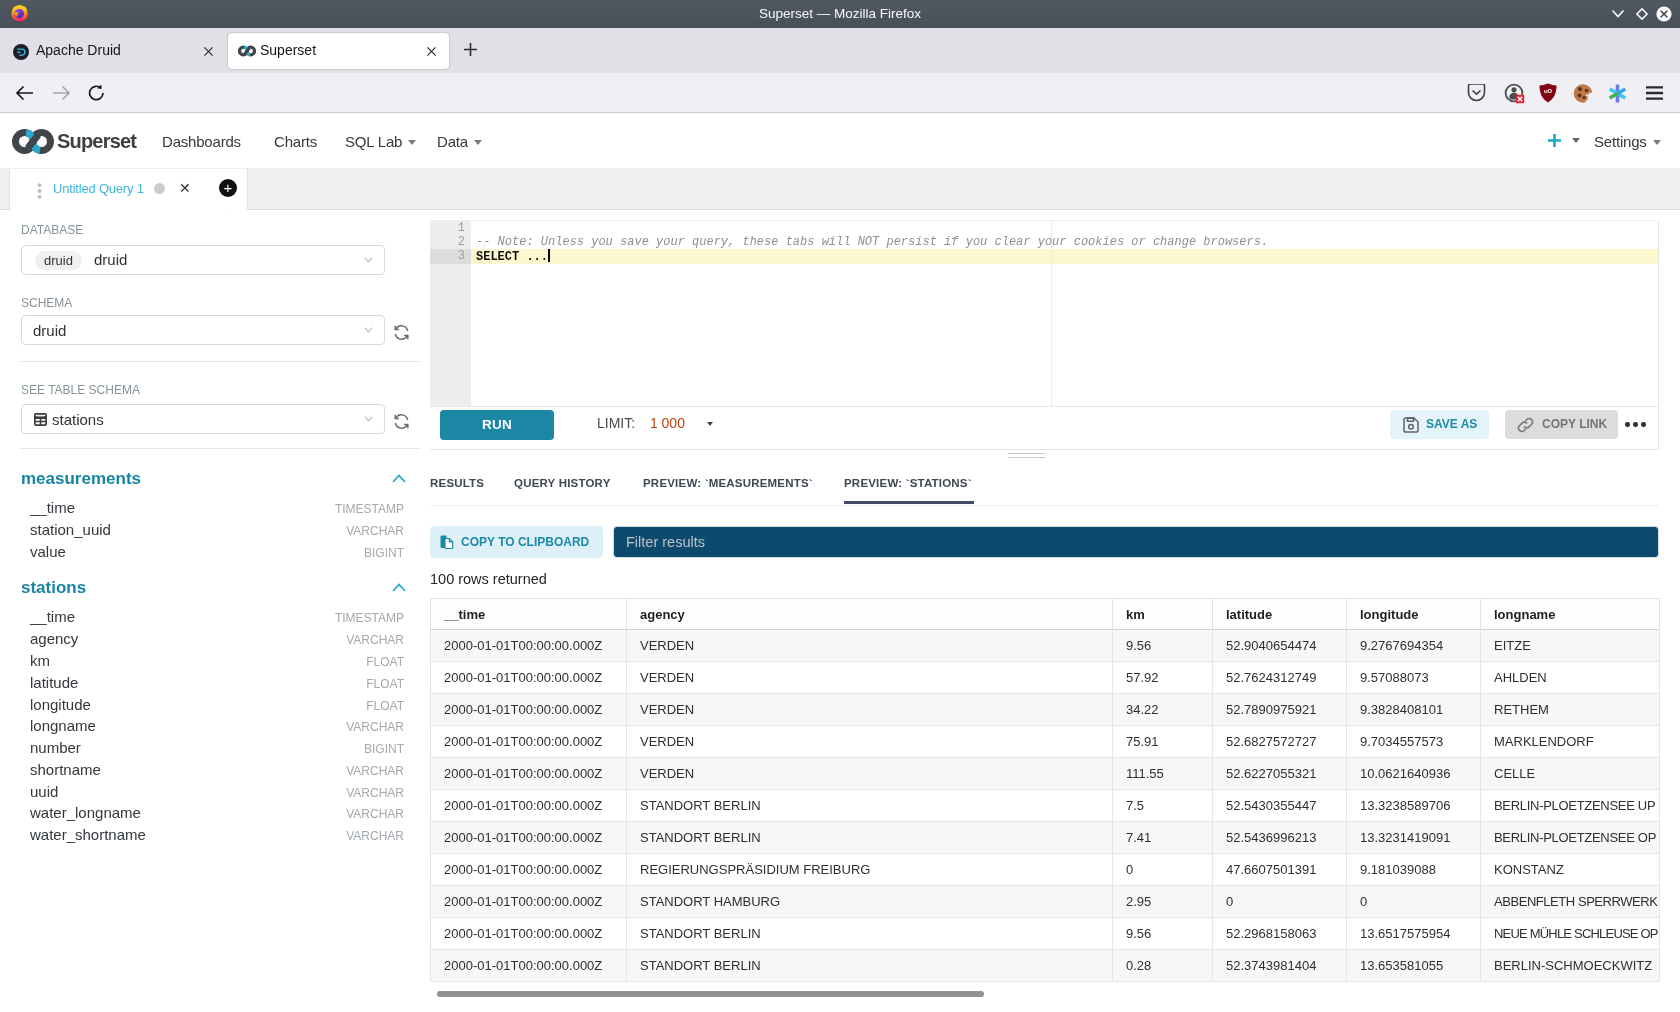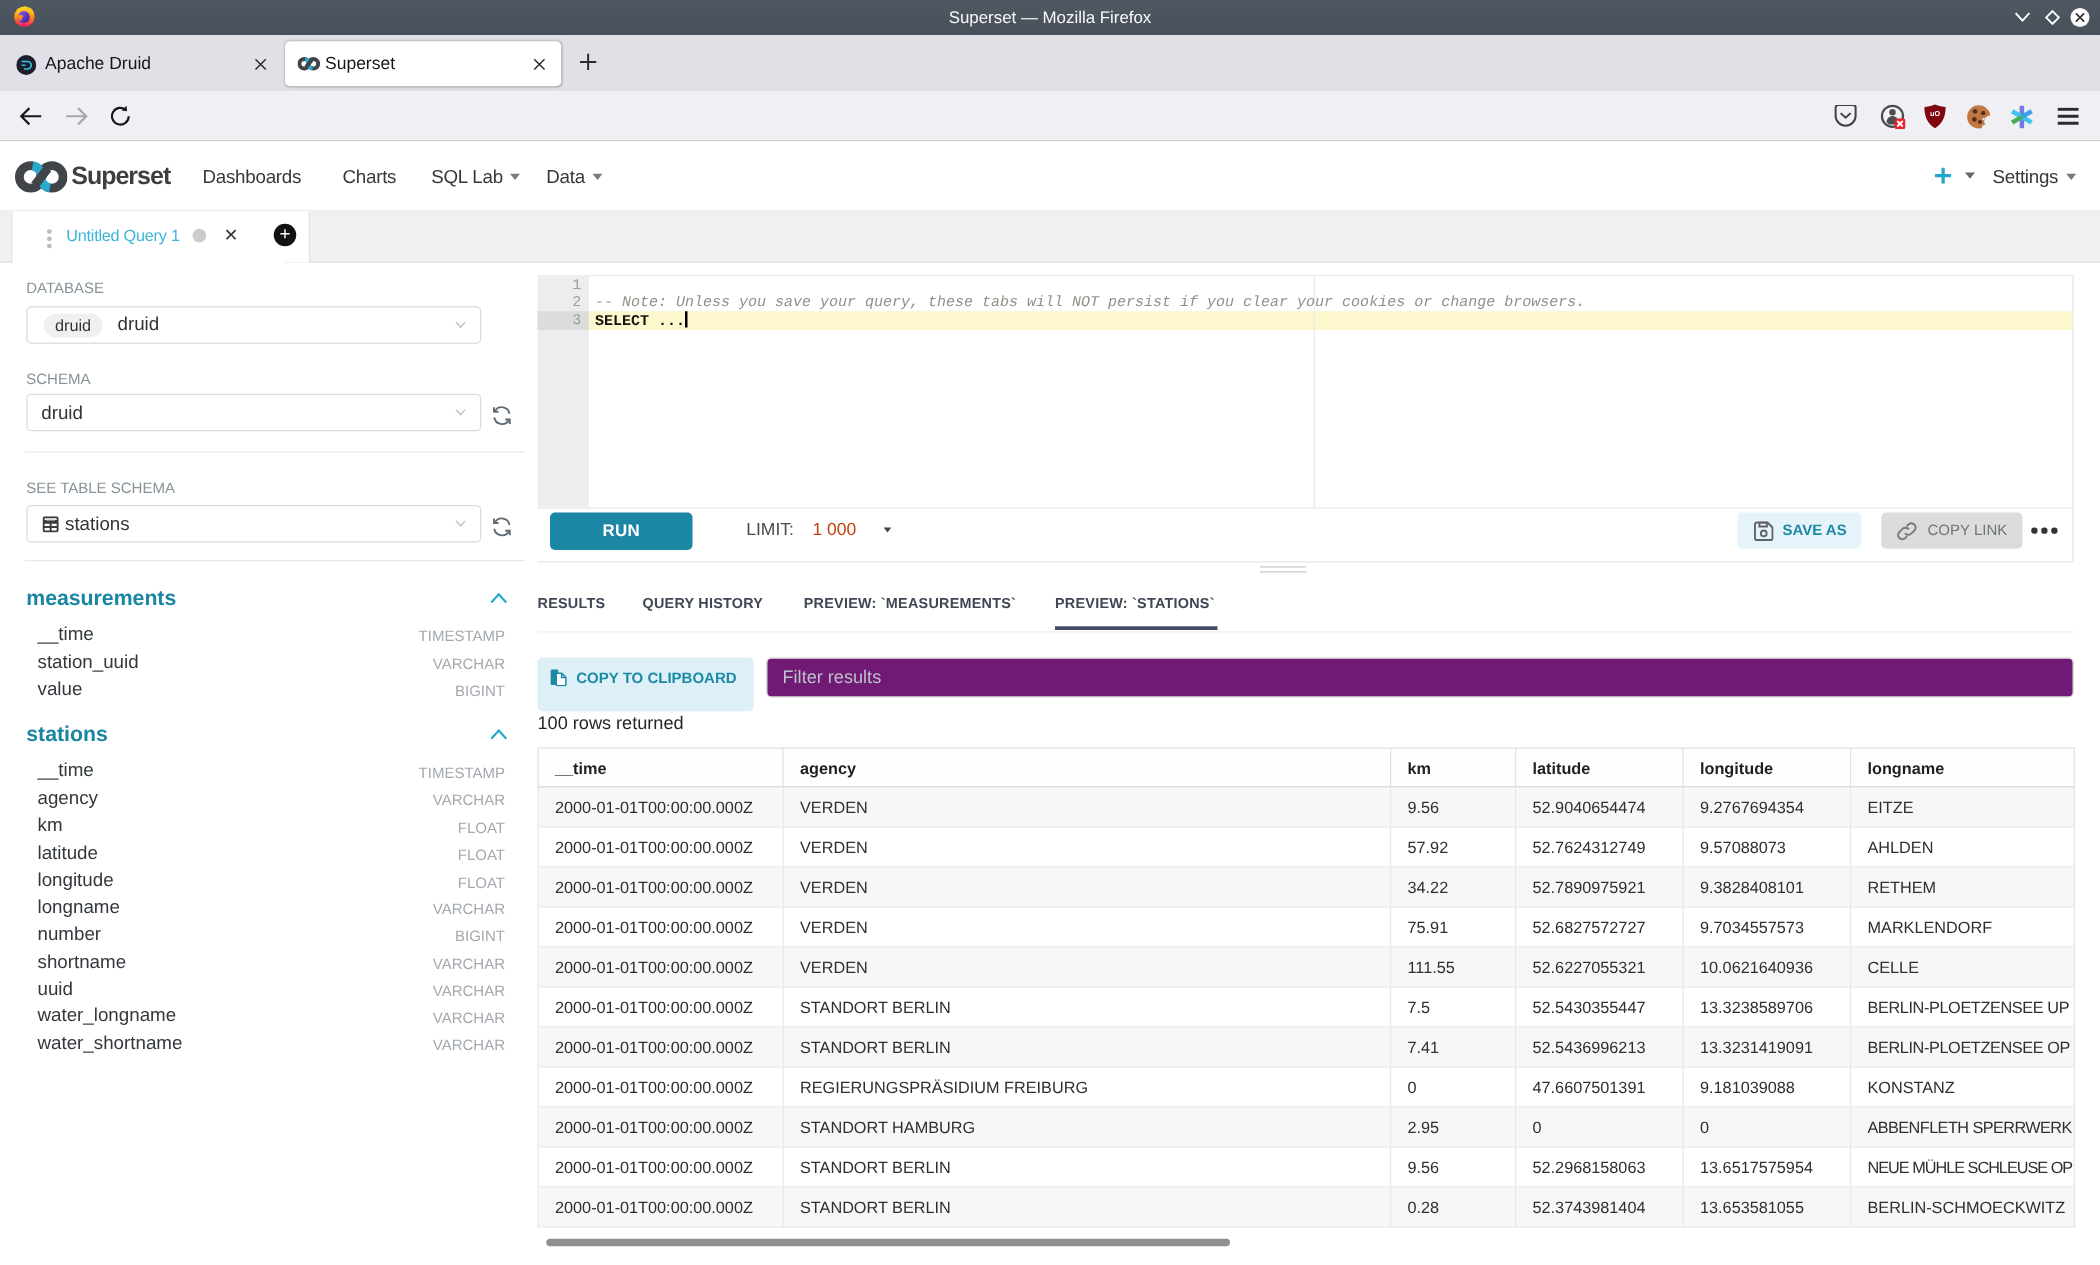--- a/index.html
+++ b/index.html
@@ -75,35 +75,35 @@
   background:#fff; border-top:1px solid #e8e8e8; border-bottom:1px solid #e6e6e6;
   border-right:1px solid #e4e4e4; }
 #runbtn { position:absolute; left:10px; top:3px; width:114px; height:30px;
   background:#1b87a5; border-radius:4px; color:#fff; font-size:13.5px; font-weight:bold;
   text-align:center; line-height:30px; letter-spacing:0.3px; }
 #limit { position:absolute; left:167px; top:8px; font-size:14px; color:#4a4a4a; }
 #saveas { position:absolute; left:960px; top:3px; width:99px; height:29px;
   background:#e5f4fa; border-radius:4px; color:#1b8aa5; font-size:12px; font-weight:bold;
   line-height:29px; }
 #copylink { position:absolute; left:1075px; top:3px; width:113px; height:29px;
-  background:#dcdcdc; border-radius:4px; color:#707579; font-size:12px; font-weight:normal;
+  background:#dcdcdc; border-radius:4px; color:#707579; font-size:12px; font-weight:bold;
   line-height:29px; }
 #dots3 { position:absolute; left:1195px; top:15px; width:22px; height:6px; }
 
 
 #south { position:absolute; left:430px; top:455px; width:1250px; height:557px; background:#fff; }
 .stab { position:absolute; top:22px; font-size:11.5px; font-weight:bold; color:#3f4654;
   letter-spacing:0.2px; }
 #inkbar { position:absolute; left:414px; top:46px; width:130px; height:3px; background:#434d66; }
 #stab-border { position:absolute; left:0; top:50px; width:1229px; border-top:1px solid #efefef; }
-#copyclip { position:absolute; left:0; top:71px; width:173px; height:43px;
+#copyclip { position:absolute; left:0; top:71px; width:173px; height:32px;
   background:#ddf0f8; border-radius:4px; color:#1b8aa5; font-size:12px; font-weight:bold;
   line-height:32px; }
 #filter { position:absolute; left:183px; top:71px; width:1046px; height:32px;
-  border:1px solid #d9d9d9; border-radius:4px; background:#701a75; }
+  border:1px solid #d9d9d9; border-radius:4px; background:#0c4a6e; }
 #filter .ph { position:absolute; left:12px; top:7px; font-size:14.5px; color:#bcc2ca; }
 #rowsret { position:absolute; left:0; top:116px; font-size:14.5px; color:#252525; }
 
 
 #rtable { position:absolute; left:0; top:143px; width:1229px; border-collapse:collapse;
   font-size:13px; color:#2f2f2f; table-layout:fixed; }
 #rtable th { border:1px solid #e2e2e2; border-bottom:1px solid #d4d4d4; background:#fefefe;
   font-weight:bold; text-align:left; padding:0 0 0 13px; height:31px; color:#1f1f1f; }
 #rtable td { border:1px solid #e7e7e7; padding:0 0 0 13px; height:32px;
   white-space:nowrap; overflow:hidden; }

